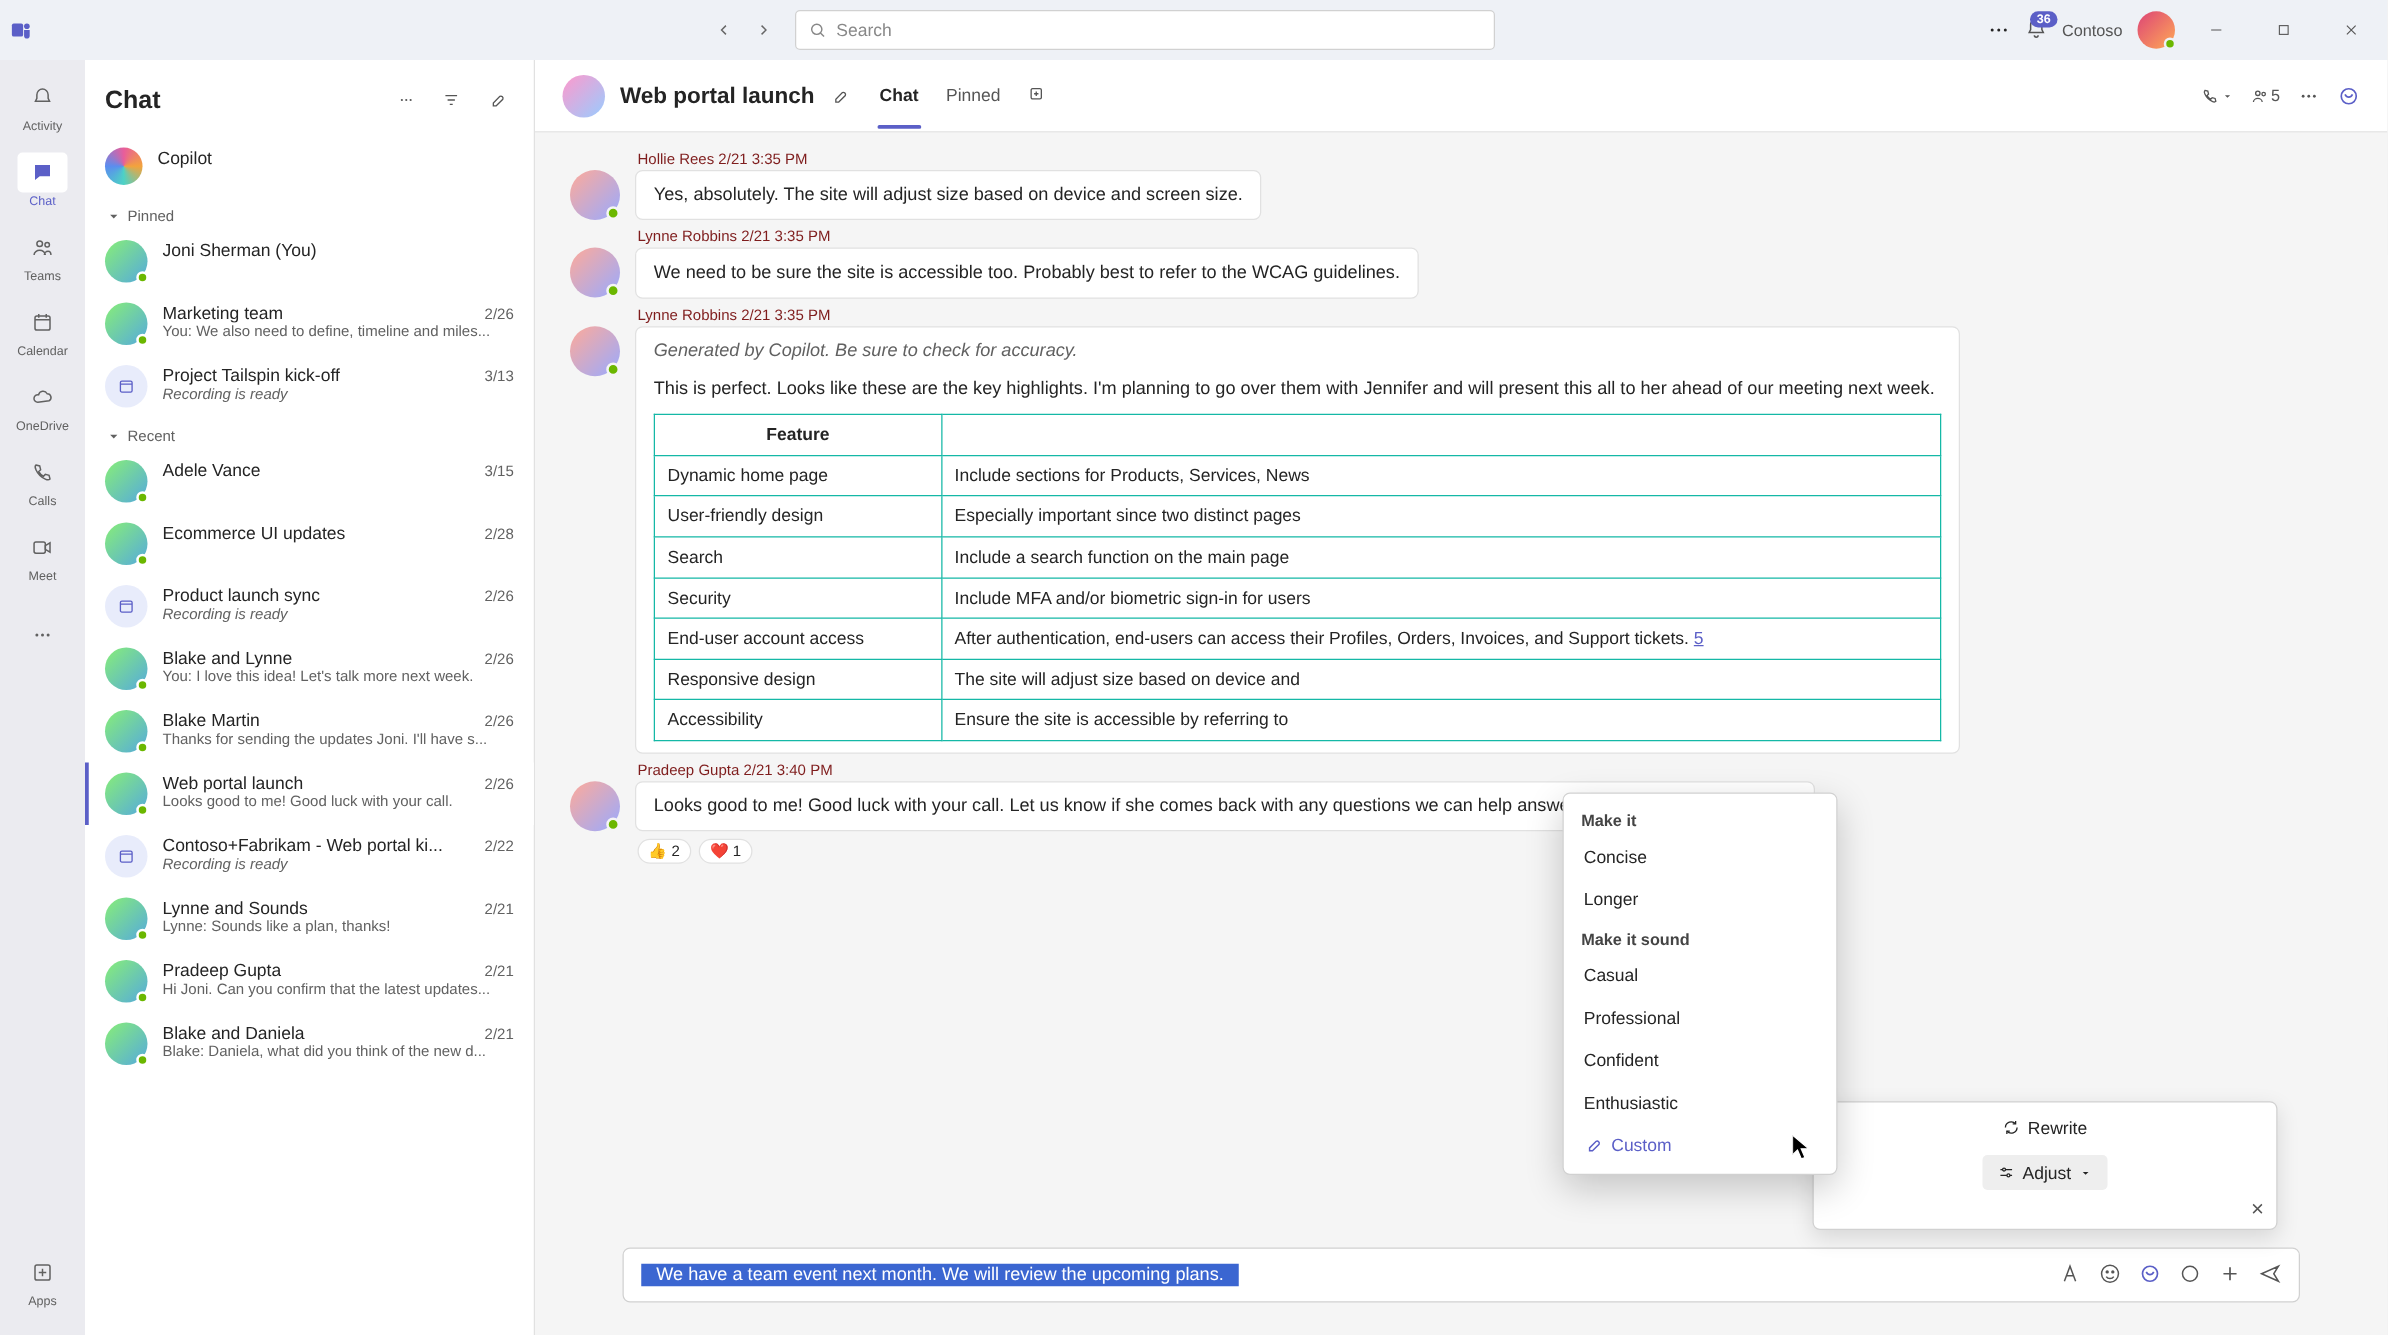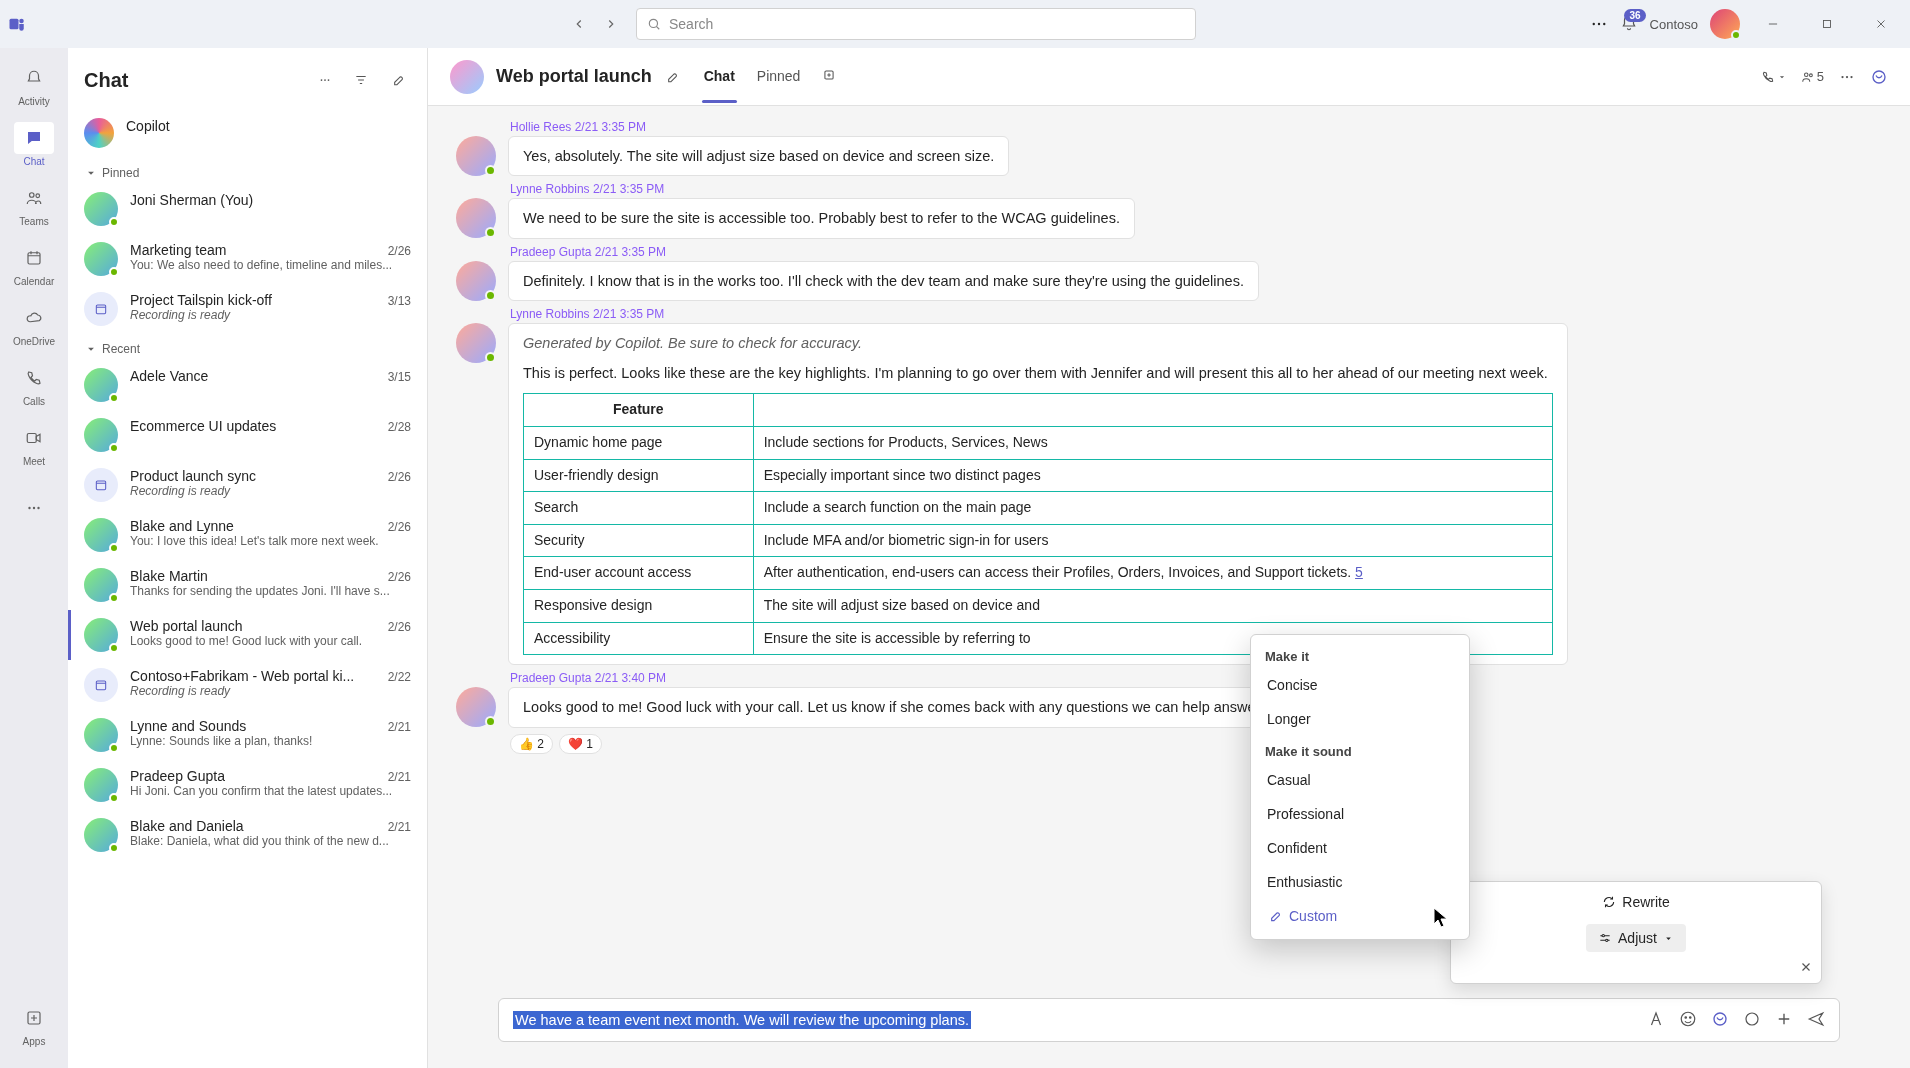--- a/index.html
+++ b/index.html
@@ -63,41 +63,41 @@
 .conv-tabs { display:flex; gap:18px; margin-left:12px; }
 .conv-tab { font-size:14px; color:#555; padding:18px 2px; position:relative; cursor:pointer; }
 .conv-tab.active { color:#242424; font-weight:600; }
 .conv-tab.active::after { content:''; position:absolute; bottom:0; left:0; right:0; height:3px; background:#5b5fc7; border-radius:2px; }
 .conv-head .spacer { flex:1; }
 .conv-head-actions { display:flex; align-items:center; gap:14px; color:#555; }
 .conv-head-act { display:flex; align-items:center; gap:2px; cursor:pointer; font-size:13px; }
 
 .conv-body { flex:1; overflow-y:auto; padding:14px 28px 8px 28px; }
 .msg-group { margin-bottom:6px; }
-.msg-meta { font-size:12px; color:#8b5cf6; margin-left:54px; margin-bottom:2px; }
+.msg-meta { font-size:12px; color:#7f1d1d; margin-left:54px; margin-bottom:2px; }
 .msg-row { display:flex; gap:12px; align-items:flex-start; }
 .msg-avatar { width:40px; height:40px; border-radius:50%; background:linear-gradient(135deg,#fa9,#9af); position:relative; flex-shrink:0; }
 .msg-avatar .presence { position:absolute; bottom:0; right:0; width:11px; height:11px; background:#6bb700; border:2px solid #f5f5f5; border-radius:50%; }
 .bubble { background:#fff; border:1px solid #e1e1e1; border-radius:6px; padding:9px 14px; font-size:14.5px; line-height:1.4; max-width:1060px; }
 .bubble.wide { width:100%; }
 .copilot-note { font-style:italic; color:#616161; margin-bottom:10px; }
 
 .feat-table { border-collapse:collapse; margin-top:10px; width:100%; font-size:14px; }
 .feat-table th, .feat-table td { border:1px solid #14b8a6; padding:6px 10px; text-align:left; vertical-align:top; }
 .feat-table th { font-weight:600; text-align:center; background:#fff; }
 .feat-table a { color:#5b5fc7; text-decoration:underline; }
 
 .reactions { display:flex; gap:6px; margin-top:6px; margin-left:54px; }
 .reaction { background:#fff; border:1px solid #e1e1e1; border-radius:14px; padding:2px 8px; font-size:12px; display:flex; align-items:center; gap:4px; }
 
 
 .compose-wrap { padding:10px 70px 26px; position:relative; }
 .compose { background:#fff; border:1px solid #d1d1d1; border-radius:6px; padding:10px 14px; display:flex; align-items:center; gap:8px; min-height:44px; }
 .compose-text { flex:1; font-size:14.5px; }
-.compose-text .sel { background:#3b66d1; color:#fff; padding:1px 2px; }
+.compose-text .sel { background:#3b66d1; color:#fff; padding:1px 12px; }
 .compose-icons { display:flex; gap:14px; color:#555; }
 .compose-icon { cursor:pointer; }
 
 
 .ai-toolbar { position:absolute; right:88px; bottom:84px; background:#fff; border:1px solid #d1d1d1; border-radius:6px; display:flex; align-items:center; padding:6px 8px; gap:8px; box-shadow:0 6px 18px rgba(0,0,0,.12); z-index:10;flex-direction:column; }
 .ai-btn { display:flex; align-items:center; gap:6px; padding:6px 12px; border-radius:4px; font-size:14px; cursor:pointer; }
 .ai-btn.adjust { background:#eee; }
 .ai-close { margin-left:340px; cursor:pointer; color:#555; }
 
 .adjust-menu { position:absolute; right:440px; bottom:128px; width:220px; background:#fff; border:1px solid #d1d1d1; border-radius:6px; box-shadow:0 10px 30px rgba(0,0,0,.2); z-index:20; padding:6px 0; }
@@ -520,29 +520,20 @@
             <div class="bubble">Yes, absolutely. The site will adjust size based on device and screen size.</div>
           </div>
         </div>
         <div class="msg-group">
           <div class="msg-meta">Lynne Robbins  2/21 3:35 PM</div>
           <div class="msg-row">
             <div class="msg-avatar">
               <span class="presence"></span>
             </div>
             <div class="bubble">We need to be sure the site is accessible too. Probably best to refer to the WCAG guidelines.</div>
-          </div>
-        </div>
-        <div class="msg-group">
-          <div class="msg-meta">Pradeep Gupta  2/21 3:35 PM</div>
-          <div class="msg-row">
-            <div class="msg-avatar">
-              <span class="presence"></span>
-            </div>
-            <div class="bubble">Definitely. I know that is in the works too. I'll check with the dev team and make sure they're using the guidelines.</div>
           </div>
         </div>
         <div class="msg-group">
           <div class="msg-meta">Lynne Robbins  2/21 3:35 PM</div>
           <div class="msg-row">
             <div class="msg-avatar">
               <span class="presence"></span>
             </div>
             <div class="bubble wide">
               <div class="copilot-note">Generated by Copilot. Be sure to check for accuracy.</div>

